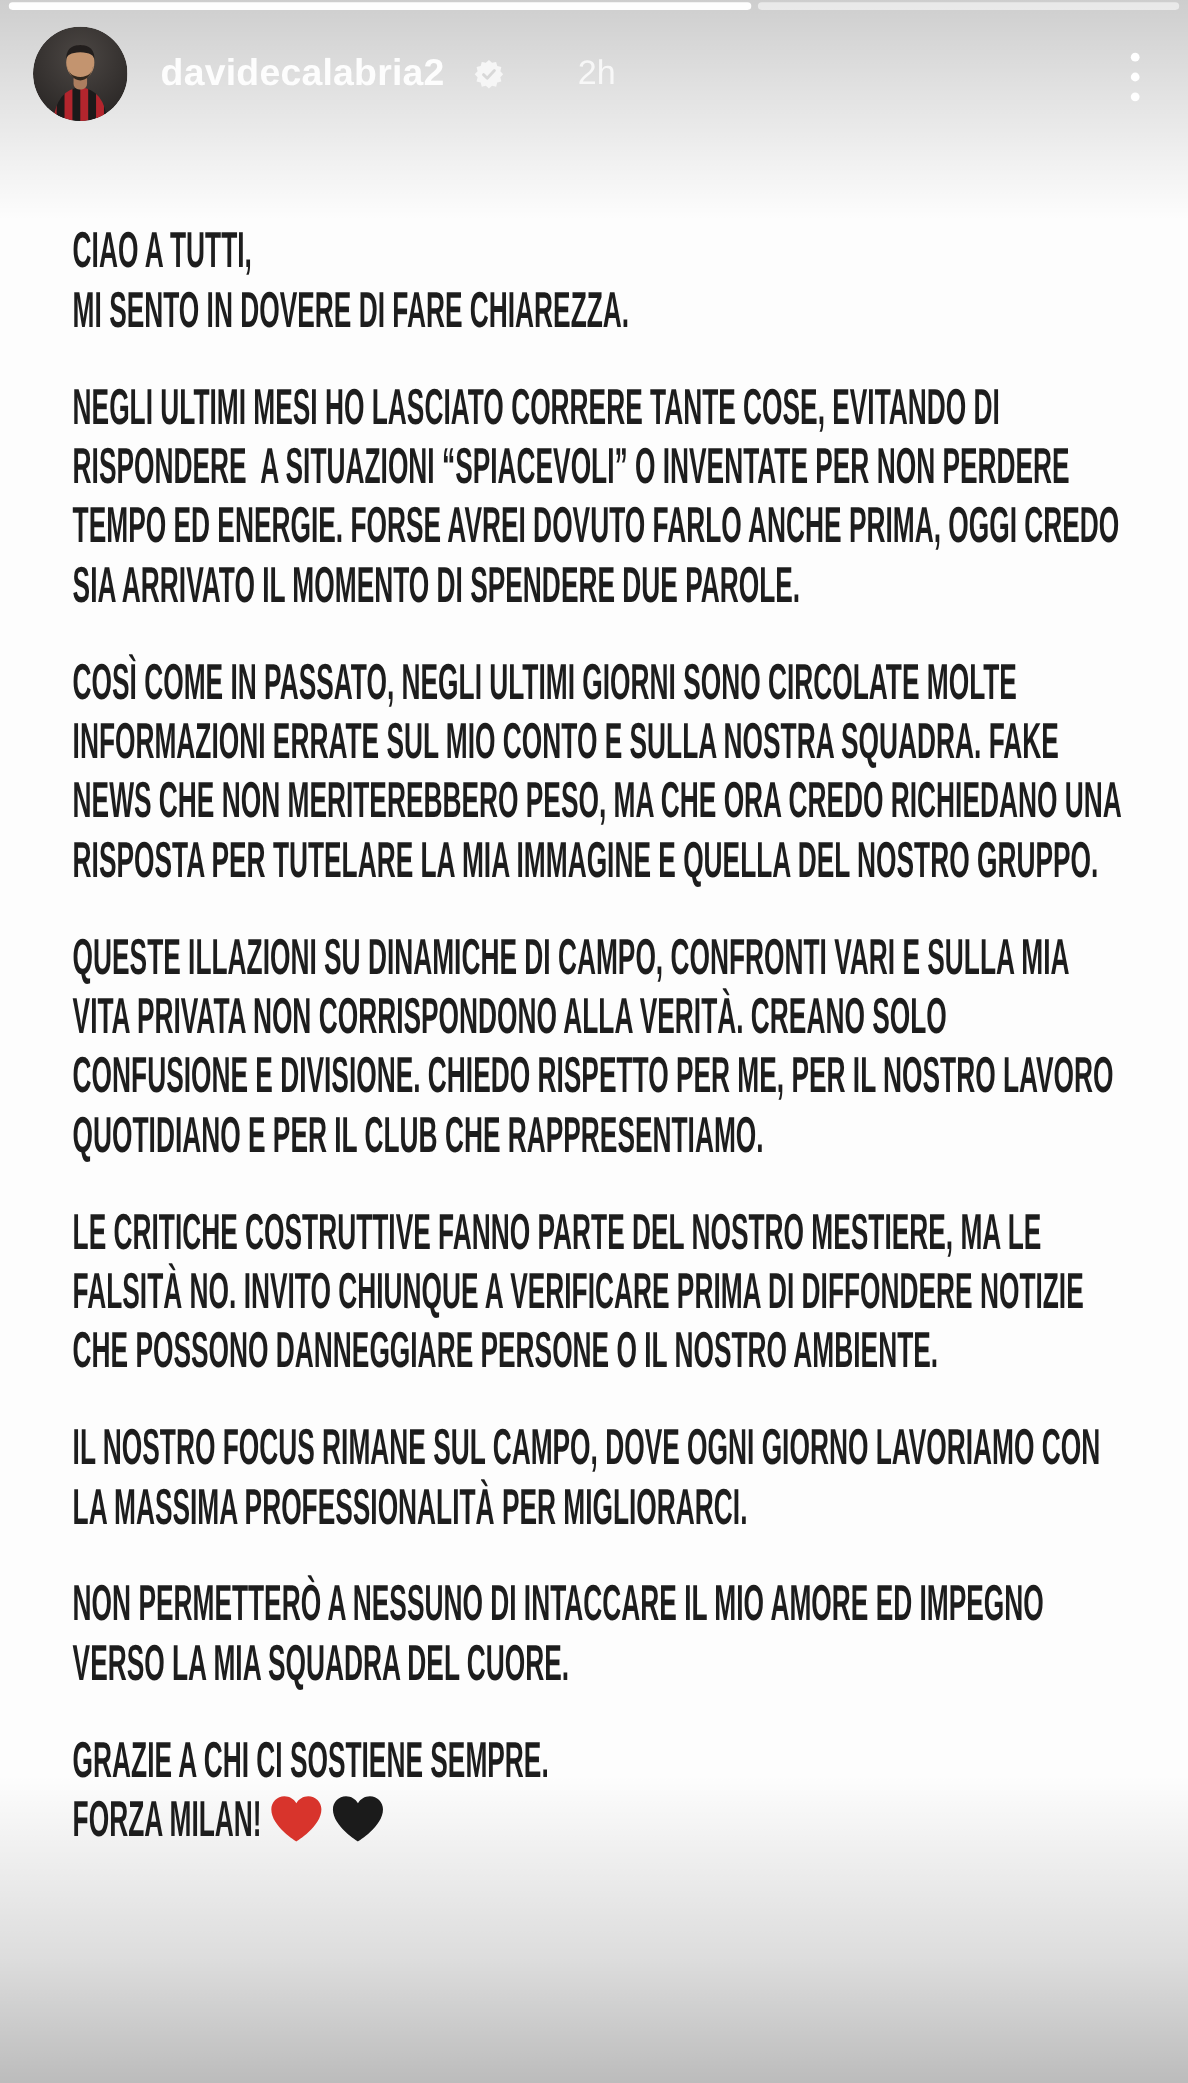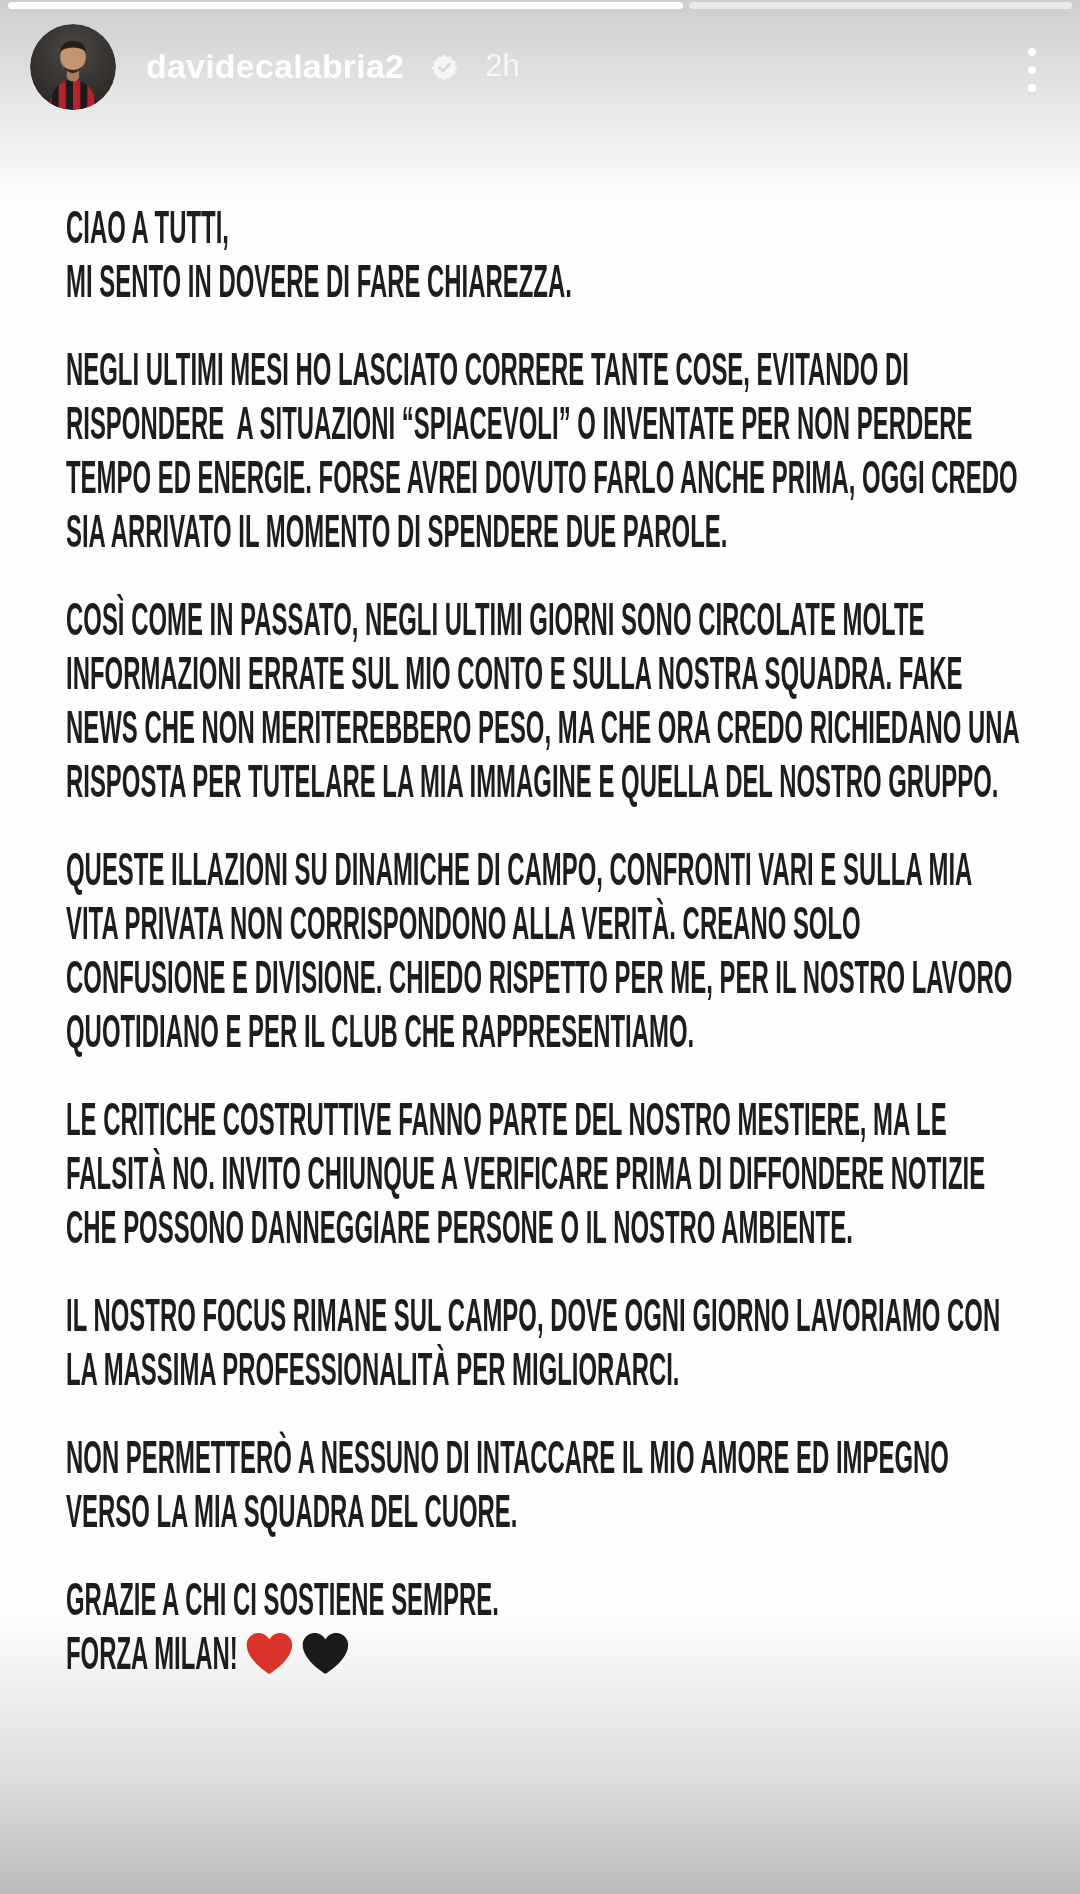--- a/index.html
+++ b/index.html
@@ -37,21 +37,21 @@
     width: 86px; height: 86px; border-radius: 50%; overflow: hidden;
   }
   .id-row {
     position: absolute; left: 146px; top: 44px; height: 44px;
     display: flex; align-items: center; gap: 27px;
   }
   .username {
     color: #fdfdfd; font-size: 34px; font-weight: 700; letter-spacing: 0.2px;
   }
   .badge { width: 27px; height: 27px; margin-top: 2px; }
-  .timestamp { color: rgba(255,255,255,0.78); font-size: 31px; font-weight: 400; }
+  .timestamp { color: rgba(255,255,255,0.78); font-size: 31px; font-weight: 400; margin-left: 40px; }
   .more-btn {
     position: absolute; right: 36px; top: 46px; width: 24px; height: 48px;
     display: flex; flex-direction: column; align-items: center; justify-content: space-between;
     cursor: pointer; background: none; border: none; padding: 2px 0;
   }
   .more-btn .dot { width: 8px; height: 8px; border-radius: 50%; background: #ffffff; }
   
   .story-text {
     position: absolute; left: 66px; top: 200px; width: 1960px;
     transform: scaleX(0.52); transform-origin: 0 0;

